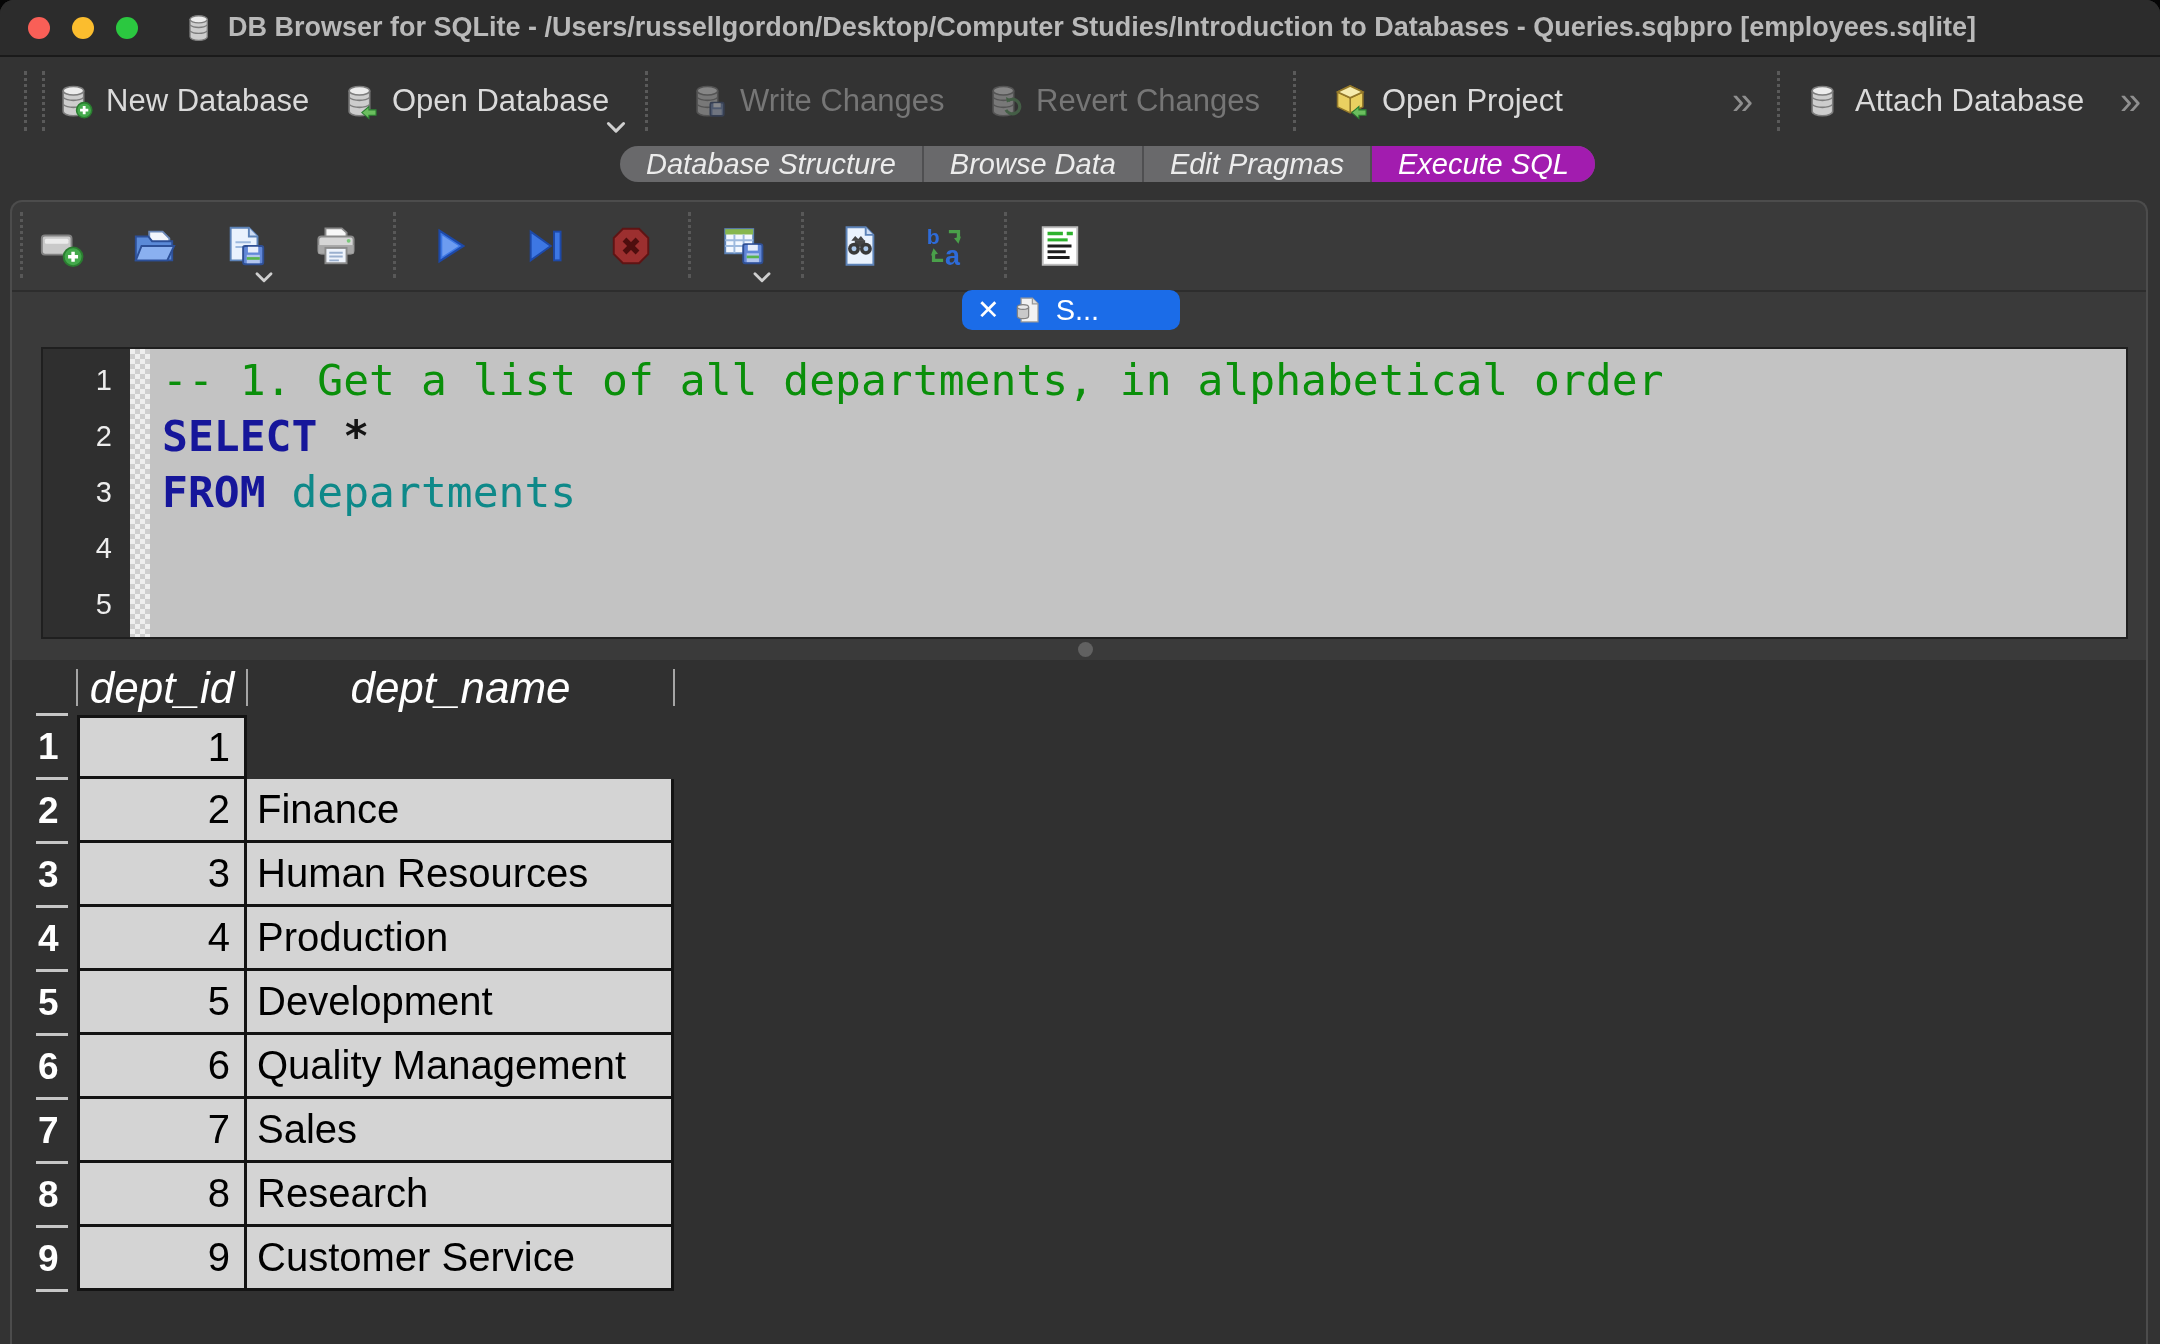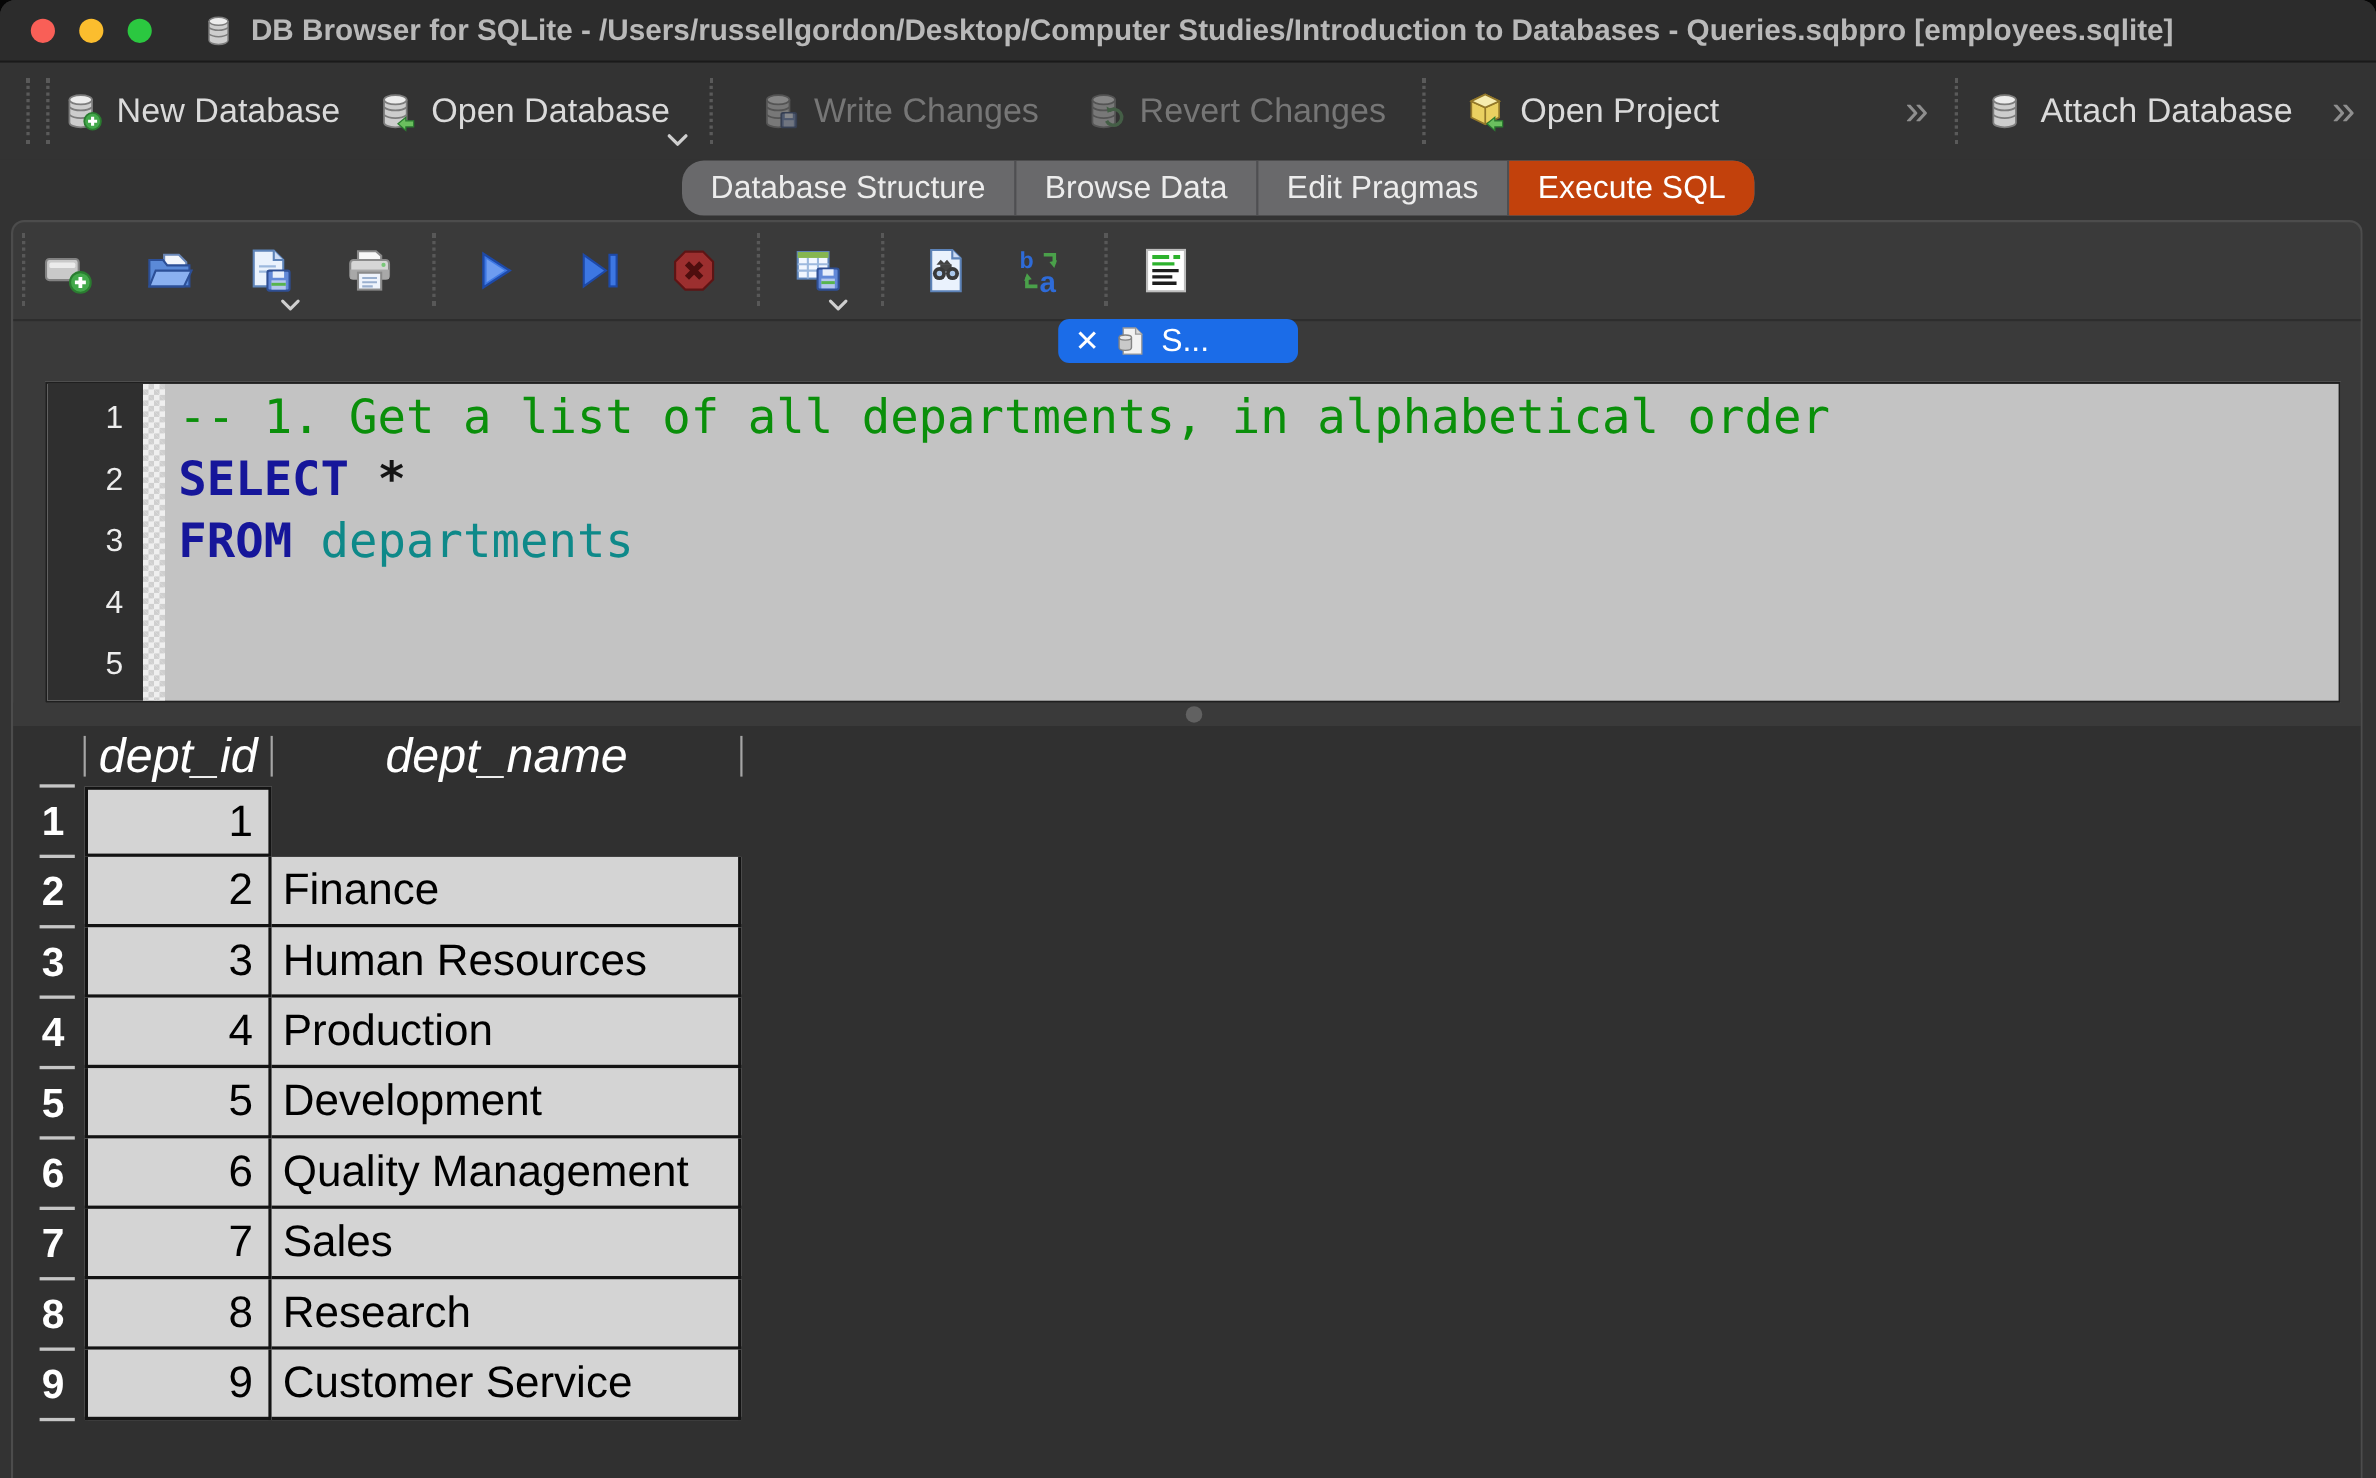--- a/index.html
+++ b/index.html
@@ -20,26 +20,26 @@
            gap:12px;font-size:31px;color:#dadada;cursor:default;white-space:nowrap;}
   .tb-item.disabled{color:#767676;}
   .tb-item.disabled svg{opacity:.45;filter:grayscale(.4);}
   .tb-ic svg{width:38px;height:38px;display:block;}
   .tb-sep{position:absolute;top:14px;height:60px;width:0;border-left:3px dotted #5a5a5a;}
   .tb-ovf{position:absolute;top:50%;transform:translateY(-50%);font-size:38px;color:#8f8f8f;}
   .tb-chev{position:absolute;left:602px;top:56px;}
   .tb-chev svg{width:28px;height:28px;display:block;}
   
   .tabbar{position:absolute;left:0;top:145px;right:0;height:55px;}
-  .segments{position:absolute;left:620px;top:1px;height:50px;display:flex;
-            border-radius:20px;overflow:hidden;background:#69696b;}
+  .segments{position:absolute;left:620px;top:1px;height:36px;display:flex;
+            border-radius:20px;overflow:hidden;background:#69696b;font-style:italic;}
   .seg{display:flex;align-items:center;padding:0 26px;font-size:29px;color:#ececec;
        border-right:2px solid #4f4f51;cursor:default;}
   .seg:last-child{border-right:none;}
-  .seg.active{background:#c2410c;color:#fff;}
+  .seg.active{background:#a21caf;color:#fff;}
   
   .panel{position:absolute;left:10px;top:200px;width:2138px;bottom:0;background:#3a3a3a;
          border:2px solid #4c4c4c;border-bottom:none;border-radius:12px 12px 0 0;box-sizing:border-box;}
   .sql-toolbar{position:absolute;left:0;top:0;right:0;height:88px;border-bottom:2px solid #2d2d2d;}
   .sqlbtn{position:absolute;top:50%;transform:translateY(-50%);}
   .sqlbtn svg{width:46px;height:46px;display:block;}
   .sql-sep{position:absolute;top:10px;height:66px;width:0;border-left:3px dotted #585858;}
   .sql-chev{position:absolute;top:62px;}
   .sql-chev svg{width:26px;height:26px;display:block;}
   

